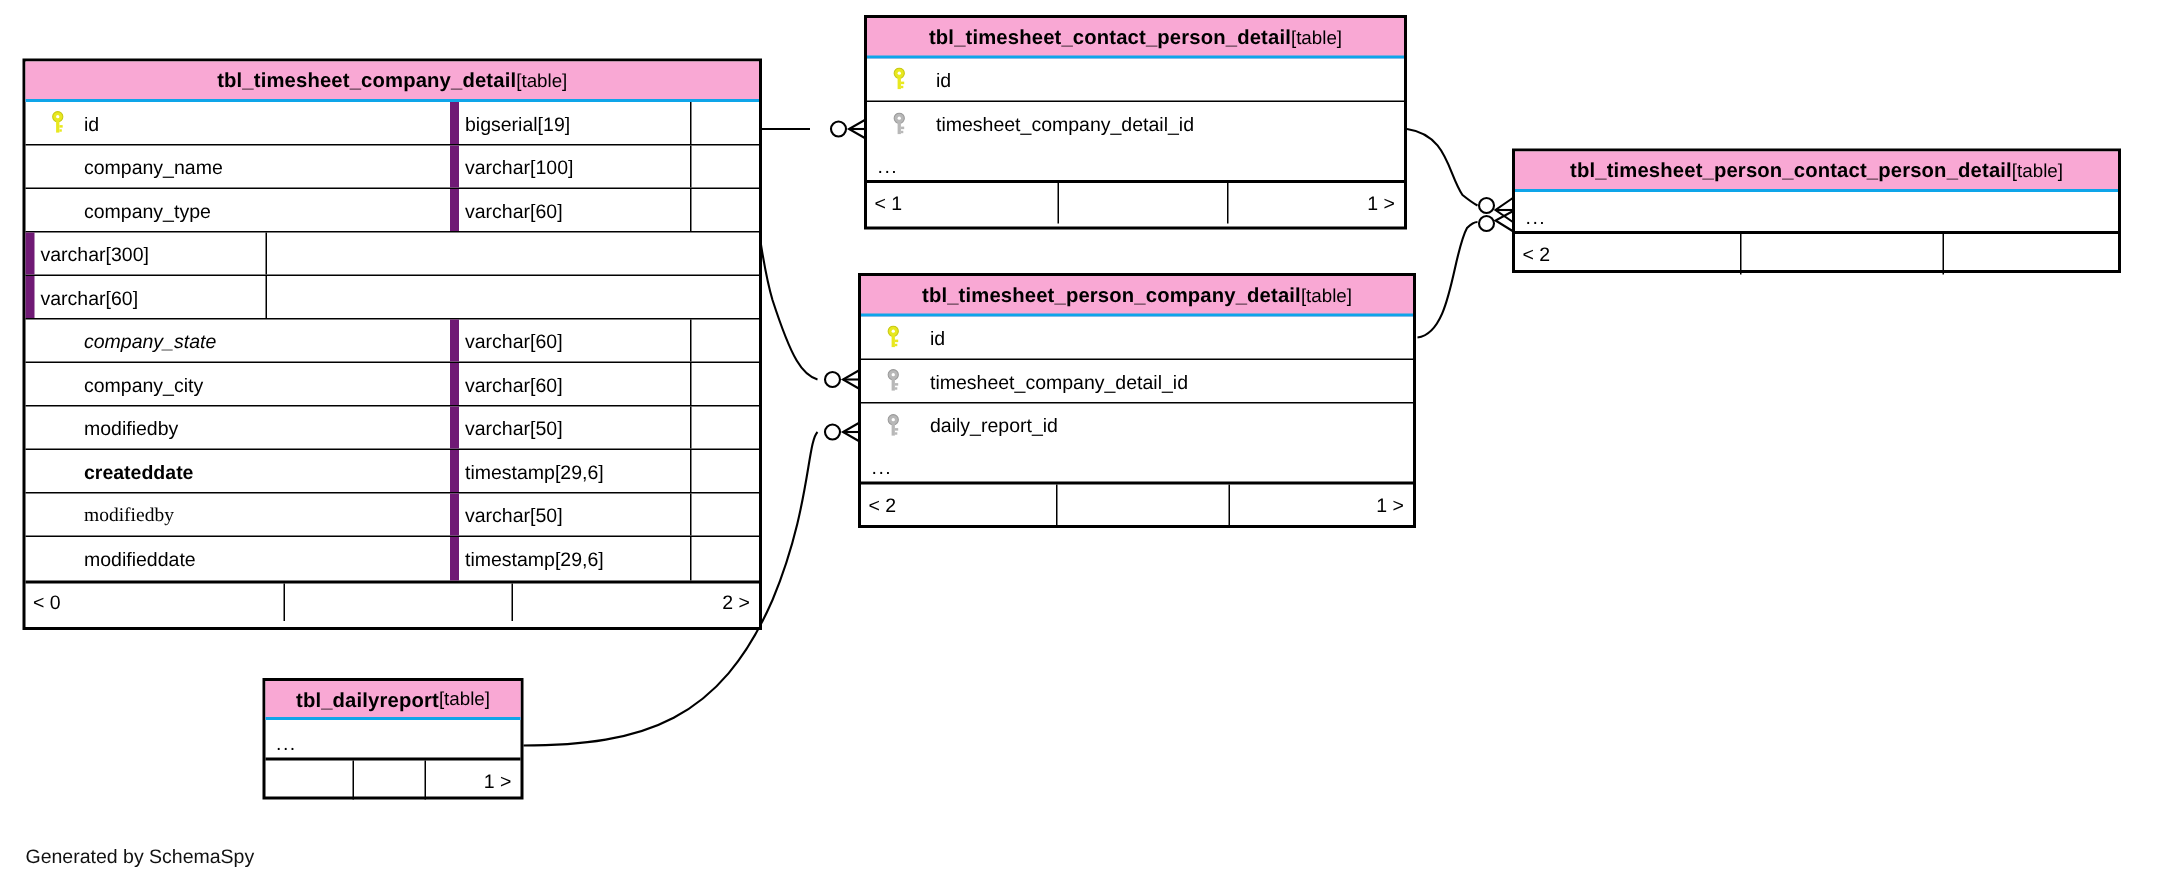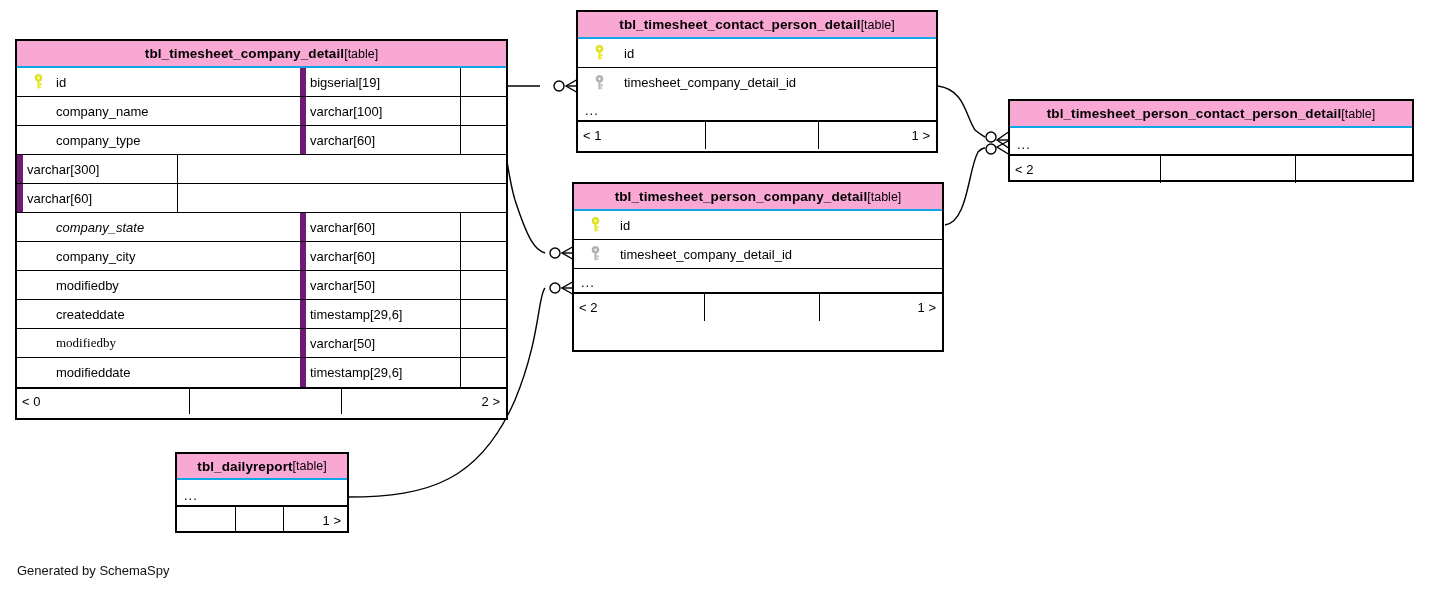--- a/index.html
+++ b/index.html
@@ -226,21 +226,21 @@
     <div class="row">
       <div class="cell-name" style="width:283px;flex:0 0 283px;">
         <span class="keyslot"></span>
         <span class="lbl">modifiedby</span>
       </div>
       <div class="cell-type" style="width:160px;flex:0 0 160px;">varchar[50]</div>
       <div class="cell-pad"></div>
     </div>
 
     <div class="row">
-      <div class="cell-name" style="width:283px;flex:0 0 283px;">
+      <div class="cell-name" style="width:283px;flex:0 0 283px;font-weight:bold;">
         <span class="keyslot"></span>
         <span class="lbl">createddate</span>
       </div>
       <div class="cell-type" style="width:160px;flex:0 0 160px;">timestamp[29,6]</div>
       <div class="cell-pad"></div>
     </div>
 
     <div class="row">
       <div class="cell-name" style="width:283px;flex:0 0 283px;font-family:Liberation Serif, serif;">
         <span class="keyslot"></span>
@@ -340,20 +340,34 @@
             <circle cx="5.5" cy="3.8" r="1.1" fill="#ffffff"></circle>
             <rect x="4.4" y="6.2" width="2.2" height="8.2" fill="#b8b8b8"></rect>
             <rect x="6.6" y="9.4" width="2.2" height="1.7" fill="#b8b8b8"></rect>
             <rect x="6.6" y="12.2" width="1.6" height="1.6" fill="#b8b8b8"></rect>
           </svg>
         </span>
         <span class="lbl" style="padding-left:11px;">timesheet_company_detail_id</span>
       </div>
     </div>
 
+    <div class="row" style="border-bottom:none;">
+      <div class="cell-name" style="flex:1 1 auto;">
+        <span class="keyslot">
+          <svg class="key" width="11" height="16" viewBox="0 0 11 16" xmlns="http://www.w3.org/2000/svg">
+            <circle cx="5.5" cy="3.8" r="3.4" fill="#b8b8b8" stroke="#9a9a9a" stroke-width="0.7"></circle>
+            <circle cx="5.5" cy="3.8" r="1.1" fill="#ffffff"></circle>
+            <rect x="4.4" y="6.2" width="2.2" height="8.2" fill="#b8b8b8"></rect>
+            <rect x="6.6" y="9.4" width="2.2" height="1.7" fill="#b8b8b8"></rect>
+            <rect x="6.6" y="12.2" width="1.6" height="1.6" fill="#b8b8b8"></rect>
+          </svg>
+        </span>
+        <span class="lbl" style="padding-left:11px;">daily_report_id</span>
+      </div>
+    </div>
 
     <div class="dots">...</div>
 
     <div class="footer" style="border-top:none;">
       <div class="f-left" style="width:130px;flex:0 0 130px;">&lt; 2</div>
       <div class="f-mid" style="width:115px;flex:0 0 115px;"></div>
       <div class="f-right" style="flex:1 1 auto;">1 &gt;</div>
     </div>
   </div>
 

